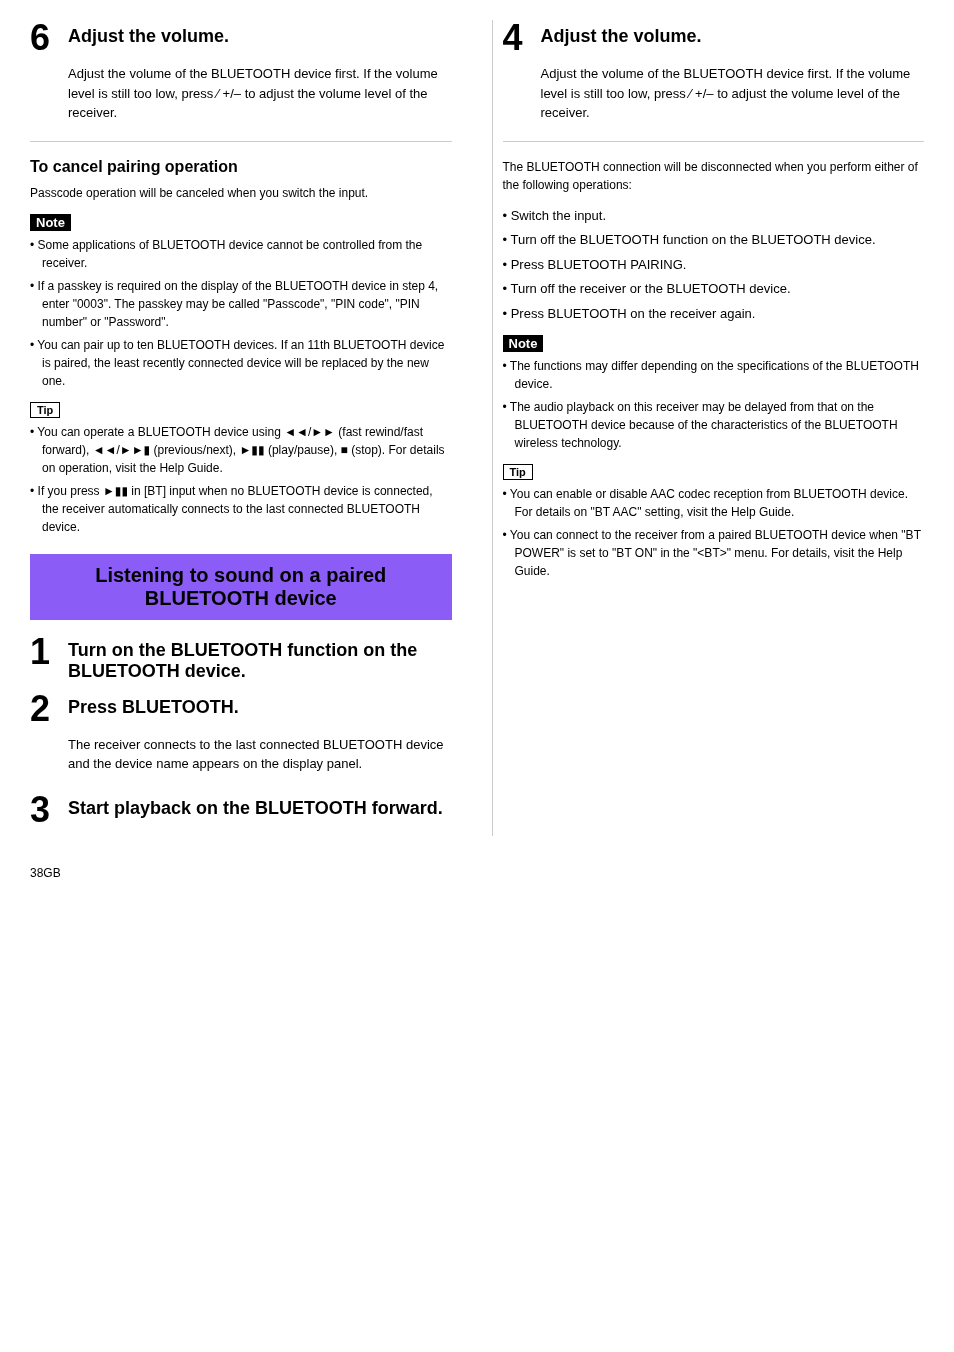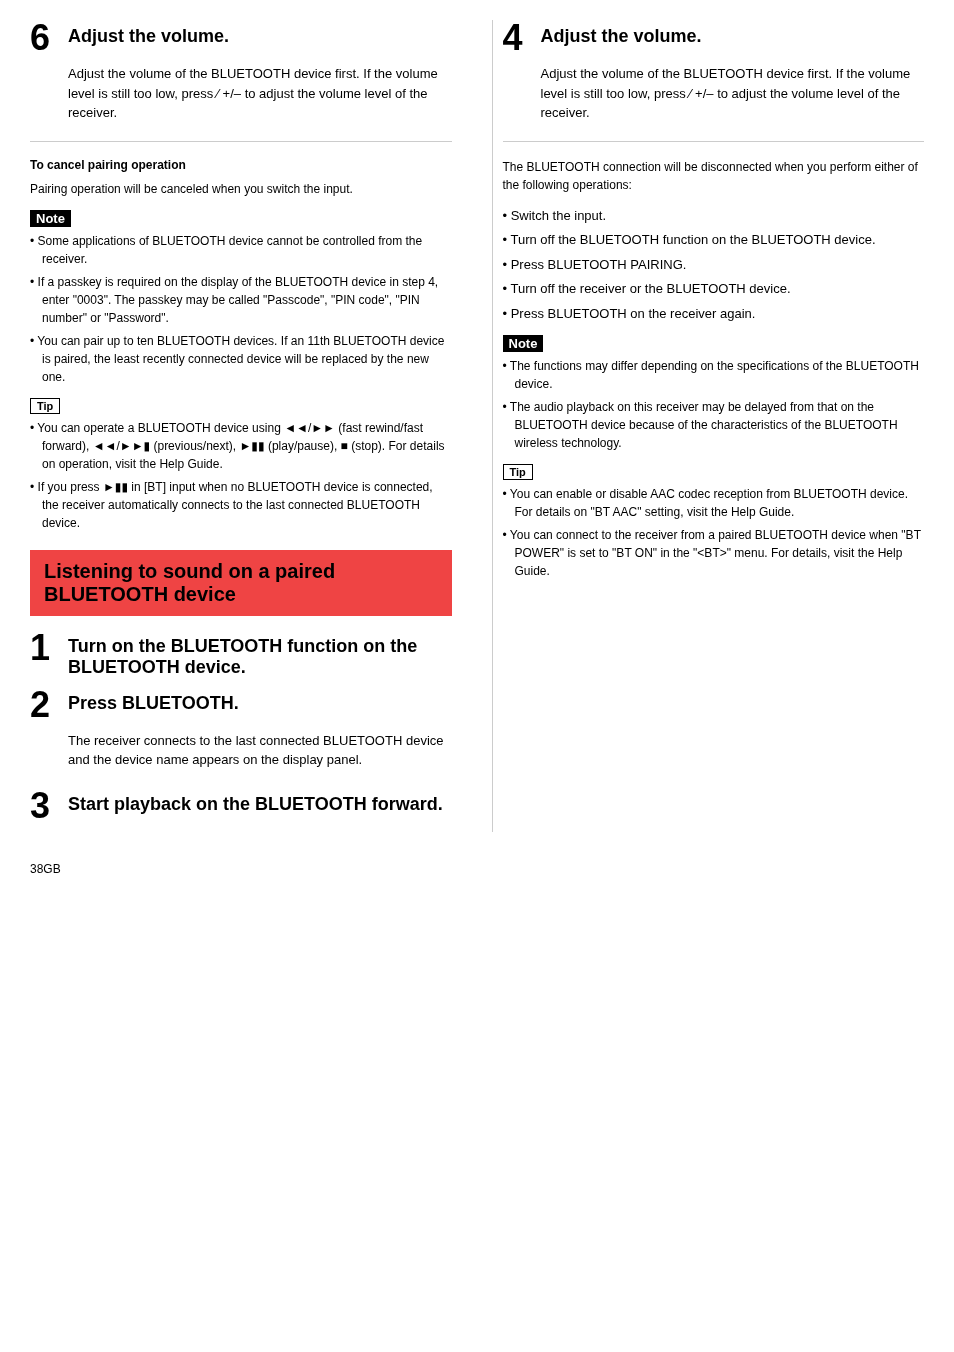--- a/index.html
+++ b/index.html
@@ -43,21 +43,21 @@
       line-height: 1.2;
       padding-top: 6px;
     }
     .step-body {
       margin-left: 38px;
       margin-bottom: 18px;
       font-size: 13px;
       line-height: 1.5;
     }
     .section-heading {
-      font-size: 12px;
+      font-size: 16px;
       font-weight: bold;
       margin-bottom: 8px;
       margin-top: 4px;
     }
     .note-box {
       display: inline-block;
       background: #000;
       color: #fff;
       font-size: 13px;
       font-weight: bold;
@@ -83,23 +83,24 @@
     }
     .note-content ul li {
       padding-left: 12px;
       text-indent: -12px;
       margin-bottom: 5px;
     }
     .note-content ul li::before {
       content: "• ";
     }
     .highlight-section {
-      background: #ef4444;
-      padding: 10px 14px;
+      background: #8b5cf6;
+      padding: 10px 26px;
       margin: 18px 0 14px 0;
+      text-align: center;
     }
     .highlight-section .section-heading {
       font-size: 20px;
       font-weight: bold;
       margin: 0;
     }
     .bullet-list {
       list-style: none;
       padding: 0;
       margin: 0 0 12px 0;
@@ -133,21 +134,21 @@
 
     <div class="step-heading">
       <div class="step-number">6</div>
       <div class="step-title">Adjust the volume.</div>
     </div>
     <div class="step-body">Adjust the volume of the BLUETOOTH device first. If the volume level is still too low, press ⁄ +/– to adjust the volume level of the receiver.</div>
 
     <hr class="divider">
 
     <div class="section-heading">To cancel pairing operation</div>
-    <div class="note-content">Pairing operation will be canceled when you switch the input.</div>
+    <div class="note-content">Passcode operation will be canceled when you switch the input.</div>
 
     <div>
       <span class="note-box">Note</span>
     </div>
     <div class="note-content">
       <ul>
         <li>Some applications of BLUETOOTH device cannot be controlled from the receiver.</li>
         <li>If a passkey is required on the display of the BLUETOOTH device in step 4, enter "0003". The passkey may be called "Passcode", "PIN code", "PIN number" or "Password".</li>
         <li>You can pair up to ten BLUETOOTH devices. If an 11th BLUETOOTH device is paired, the least recently connected device will be replaced by the new one.</li>
       </ul>

